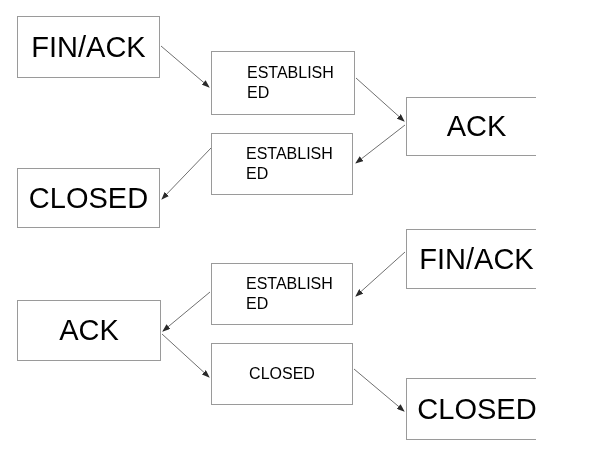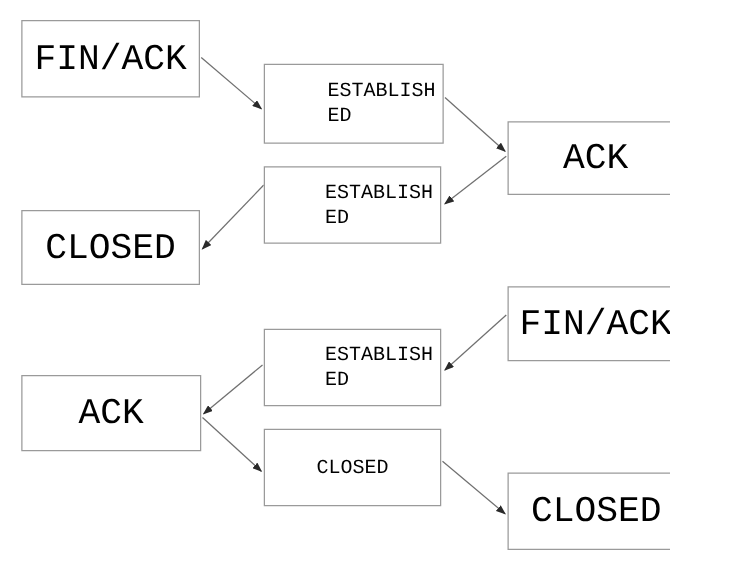--- a/index.html
+++ b/index.html
@@ -1,38 +1,38 @@
 <!DOCTYPE html>
 <html style="--box-border: #9a9a9a; --text-color: #000000;"><head>
 <meta charset="utf-8">
 <style>
   html,body{margin:0;padding:0;background:#ffffff;}
   .canvas{
     position:relative;
     width:536px;height:450px;
     background:#ffffff;
     overflow:hidden;
-    font-family:Liberation Mono, monospace;
+    font-family:Liberation Sans, sans-serif;
   }
   .edge-layer{
     position:absolute;left:0;top:0;width:600px;height:450px;
   }
   .node{
     position:absolute;
     box-sizing:border-box;
     background:#ffffff;
     border:1px solid var(--box-border,#9a9a9a);
     display:flex;
     align-items:center;
     color:var(--text-color,#000);
   }
   .node.large{font-size:29px;}
   .node.small{font-size:16px;line-height:1.25;}
   .node.center{justify-content:center;text-align:center;}
-  .node.left{justify-content:flex-end;padding-left:20px;text-align:left;}
+  .node.left{justify-content:center;padding-left:20px;text-align:left;}
   .node.left .label{display:inline-block;width:92px;word-break:break-all;}
 </style>
 </head>
 <body>
 
 <div class="canvas" style="background: rgb(255, 255, 255);">
   <svg class="edge-layer" width="600" height="450" viewBox="0 0 600 450" xmlns="http://www.w3.org/2000/svg">
     <defs>
       <marker id="arrowhead" markerWidth="8" markerHeight="6" refX="7" refY="3" orient="auto" markerUnits="userSpaceOnUse">
         <path d="M0,0 L8,3 L0,6 Z" fill="#2a2a2a"></path>

